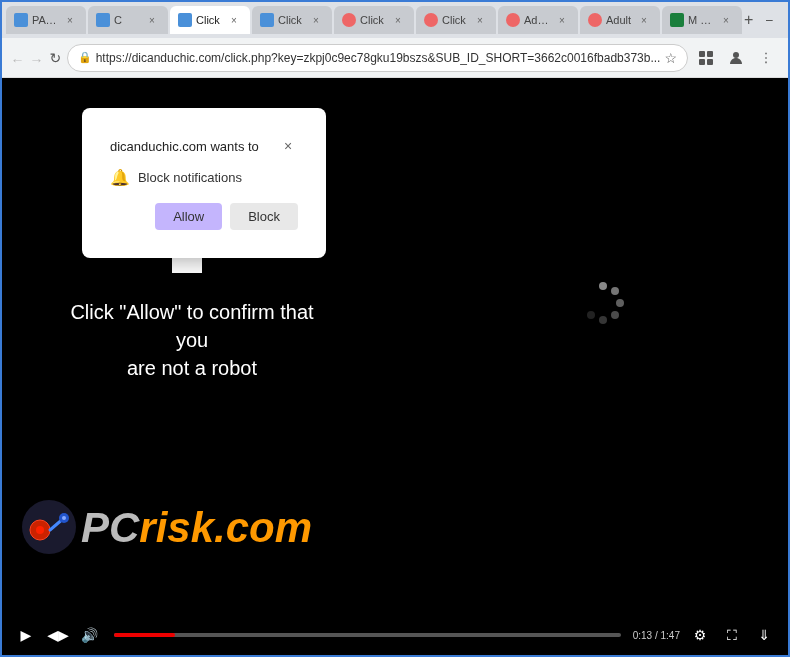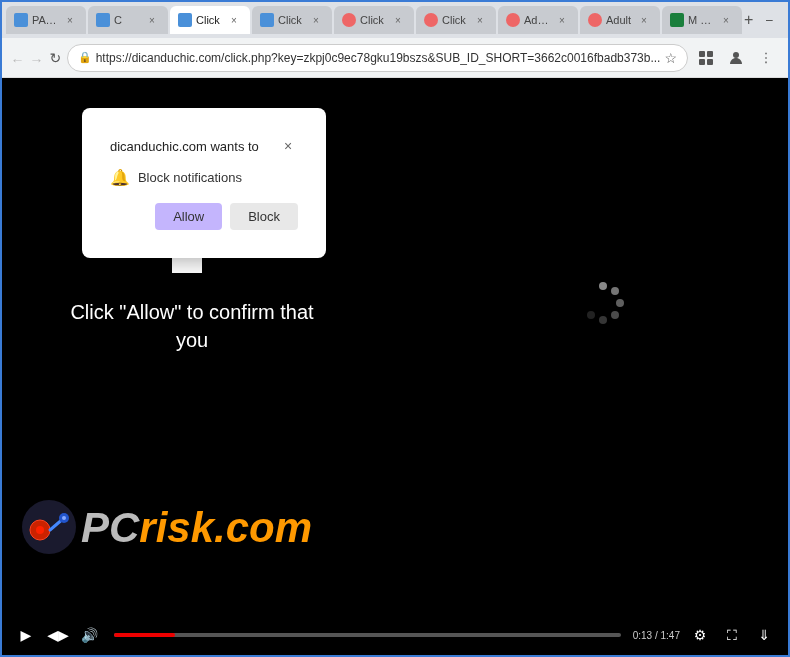--- a/index.html
+++ b/index.html
@@ -178,20 +178,21 @@
       </div>
 
       <div class="arrow-up">
         <svg width="90" height="140" viewBox="0 0 90 140">
           <polygon points="45,5 85,70 60,70 60,135 30,135 30,70 5,70" fill="white"></polygon>
         </svg>
       </div>
 
       <div class="caption">
         <span>Click "Allow" to confirm that you</span><br>
+        <span>are not a robot</span>
       </div>
 
       <div class="spinner">
         <svg width="50" height="50" viewBox="0 0 50 50">
           <circle cx="25" cy="8" r="4" fill="#888" opacity="1.0"></circle>
           <circle cx="37" cy="13" r="4" fill="#888" opacity="0.85"></circle>
           <circle cx="42" cy="25" r="4" fill="#888" opacity="0.7"></circle>
           <circle cx="37" cy="37" r="4" fill="#888" opacity="0.55"></circle>
           <circle cx="25" cy="42" r="4" fill="#888" opacity="0.4"></circle>
           <circle cx="13" cy="37" r="4" fill="#888" opacity="0.25"></circle>

